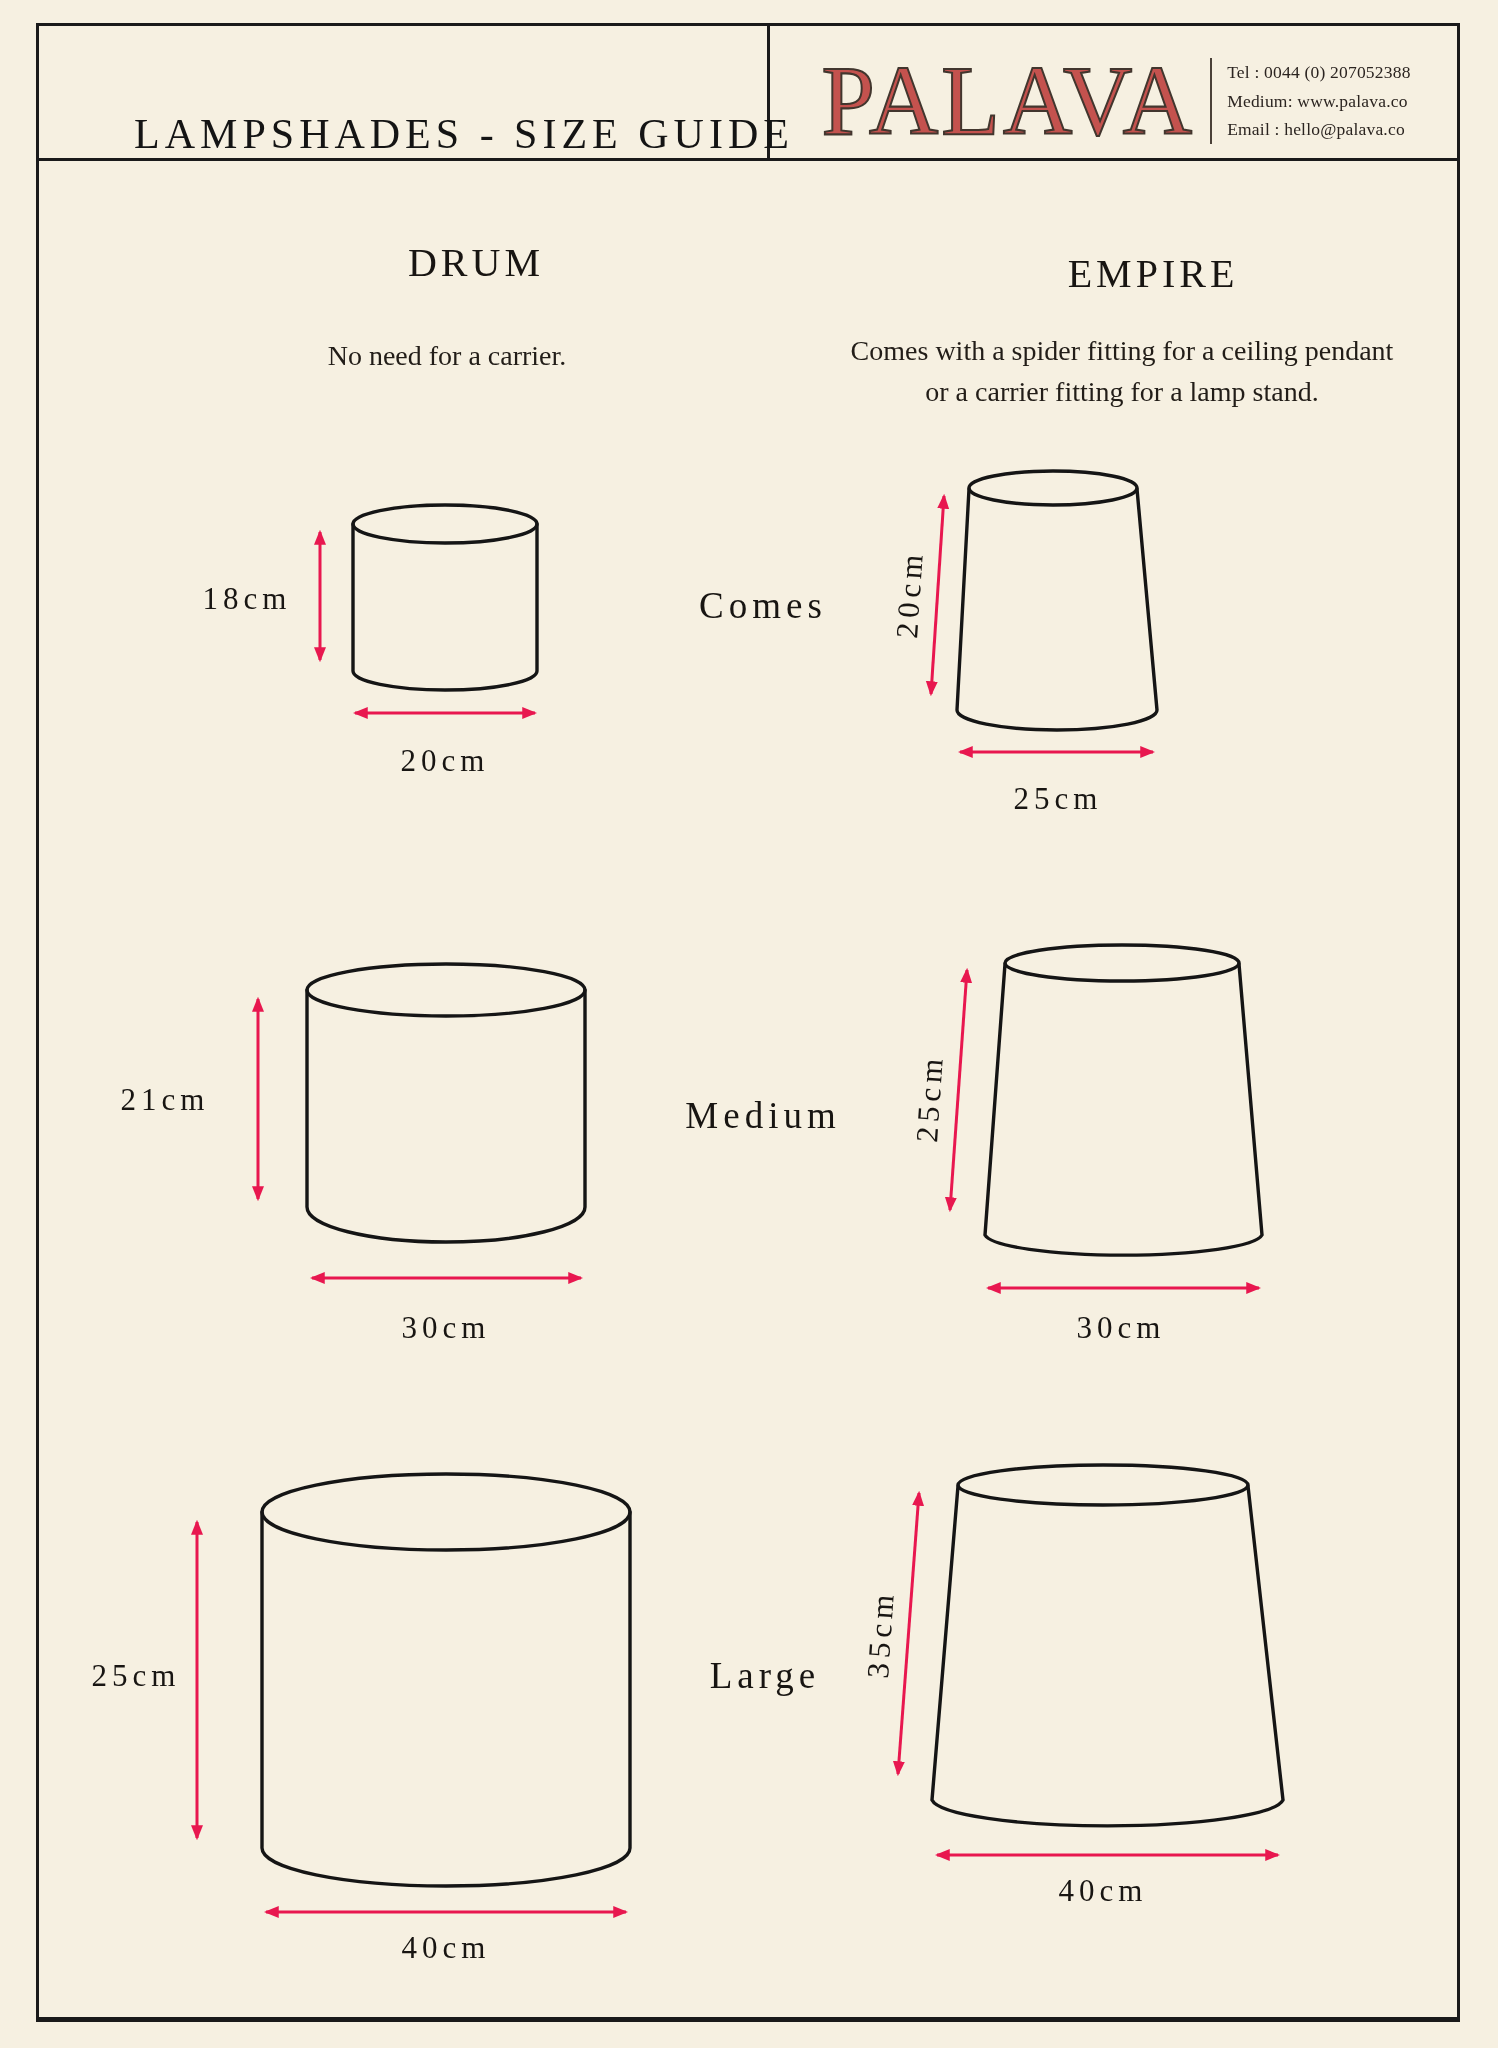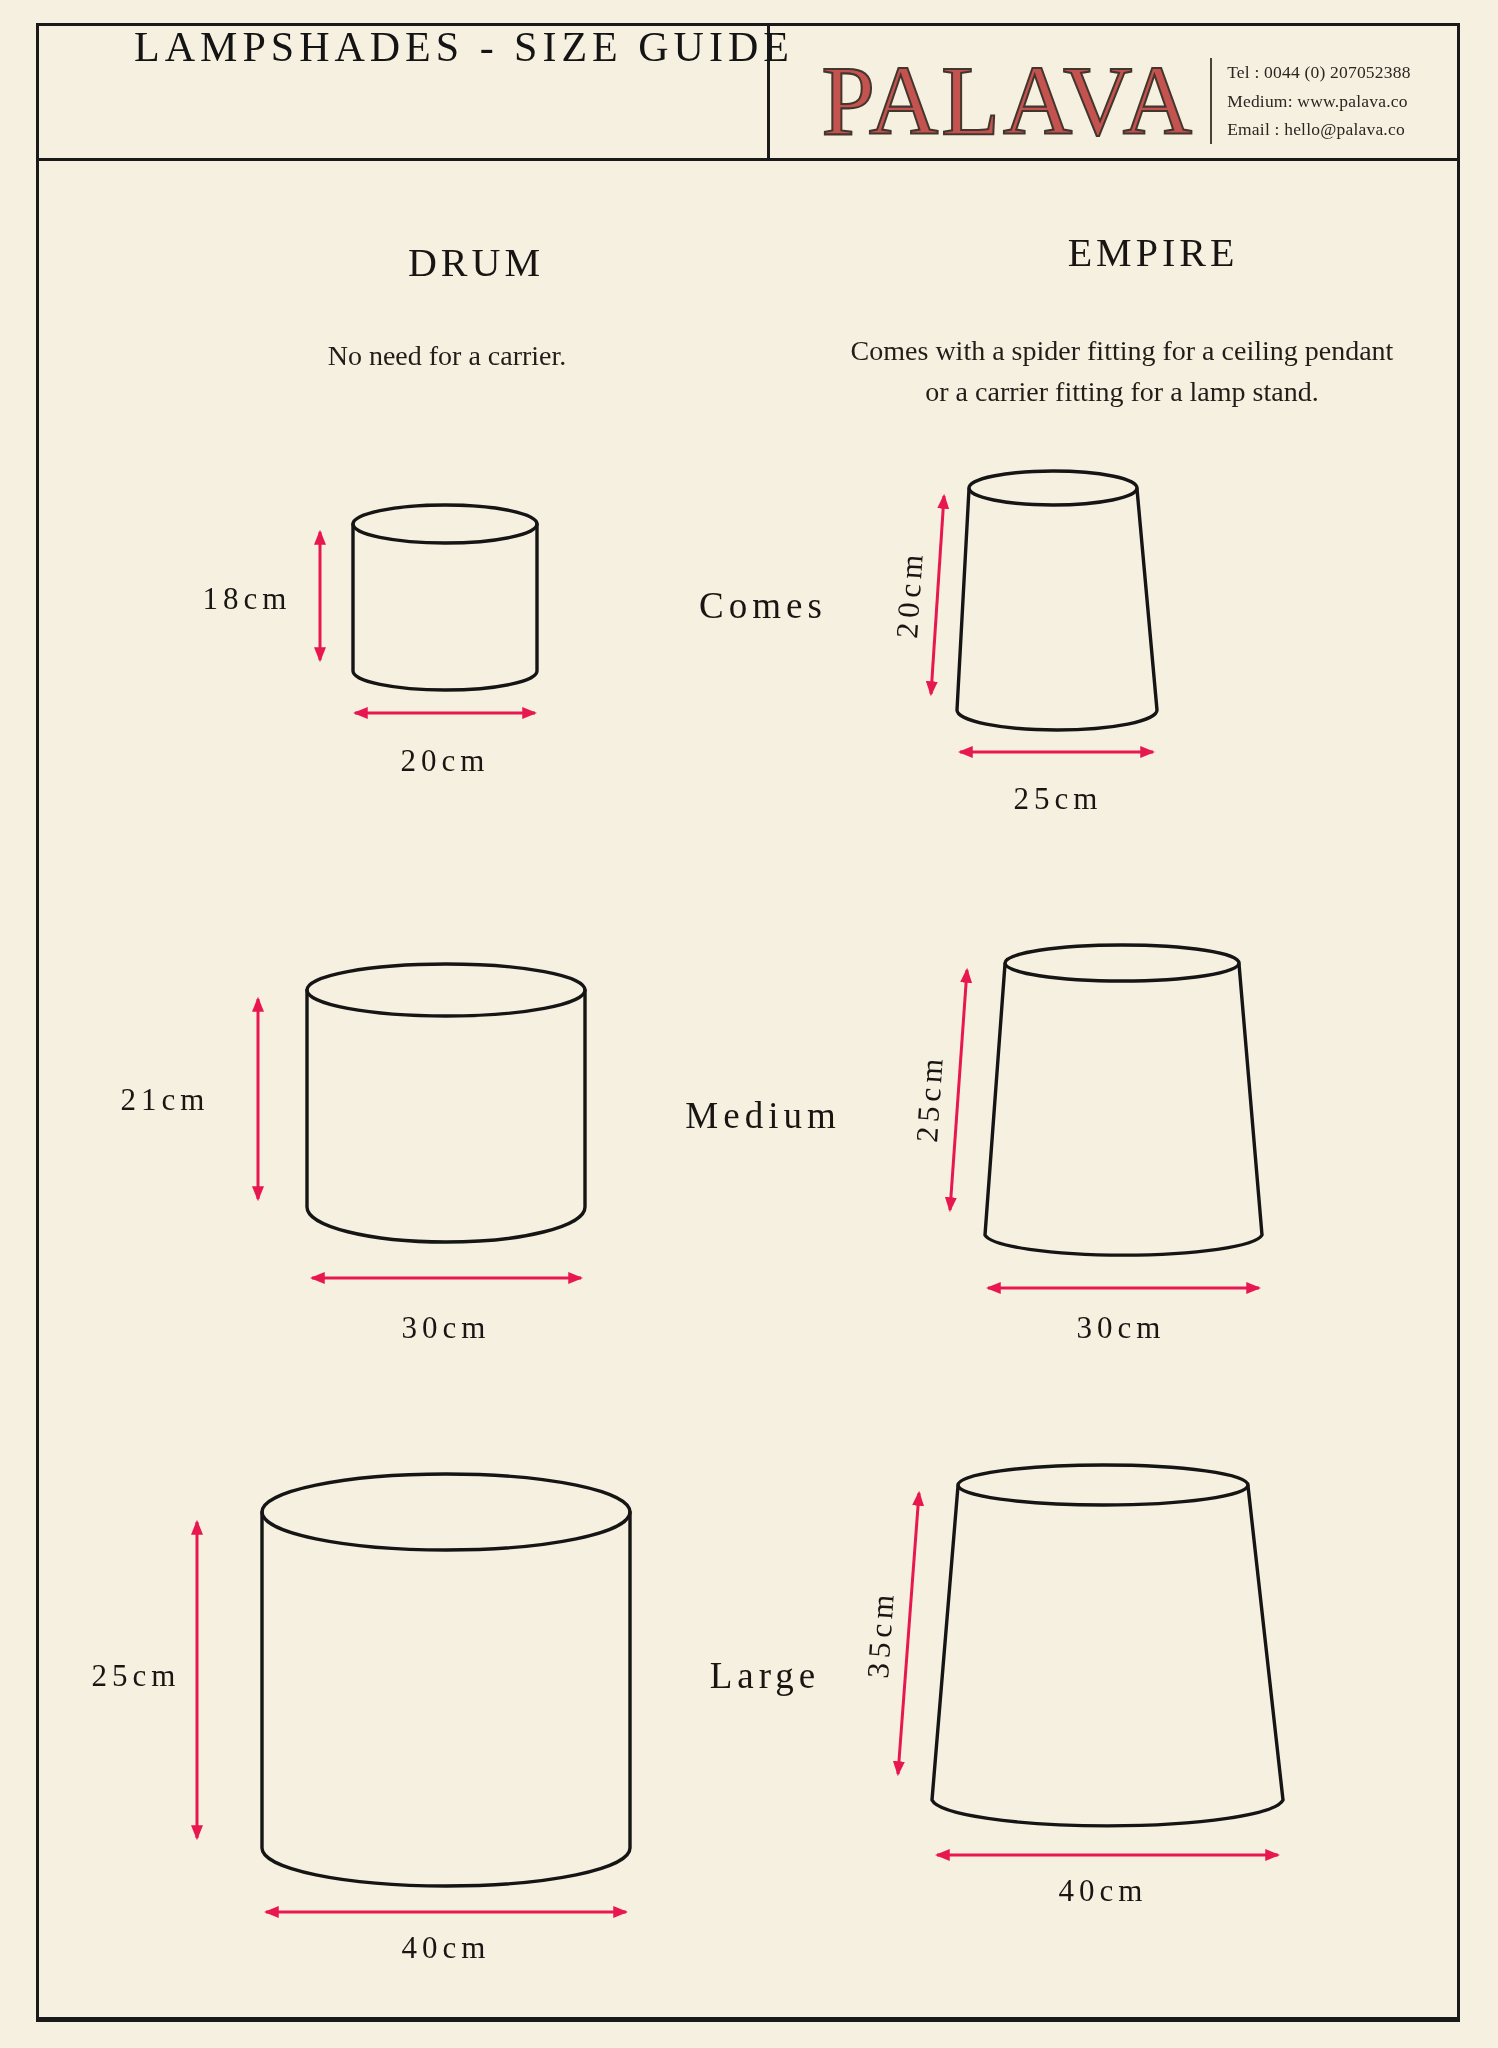--- a/index.html
+++ b/index.html
@@ -8,21 +8,21 @@
     font-family:"Liberation Serif","DejaVu Serif",serif;color:#1f1b16;overflow:hidden;
   }
   
   .frame{position:absolute;left:36px;top:23px;width:1424px;height:1999px;
          border:3px solid #1a1a1a;border-bottom-width:5px;box-sizing:border-box;}
   .header-rule{position:absolute;left:36px;top:158px;width:1424px;height:3px;background:#1a1a1a;}
   .header-divider{position:absolute;left:767px;top:23px;width:3px;height:138px;background:#1a1a1a;}
 
   
   .title-cell{position:absolute;left:36px;top:23px;width:856px;height:135px;
-              display:flex;align-items:flex-start;justify-content:center;}
+              display:flex;align-items:flex-end;justify-content:center;}
   .page-title{font-size:42px;letter-spacing:5px;color:#141414;white-space:nowrap;}
   .brand-cell{position:absolute;left:772px;top:23px;width:688px;height:156px;
               display:flex;align-items:center;justify-content:center;gap:15px;}
   .brand-logo{font-size:96px;line-height:1;letter-spacing:3px;color:#c4524e;
               -webkit-text-stroke:2px #42362e;transform:scaleY(1.04);white-space:nowrap;}
   .contact-divider{width:2px;height:86px;background:#4a4138;}
   .contact{display:flex;flex-direction:column;justify-content:center;
            font-size:17.5px;line-height:1.62;color:#2b2line4;color:#2b2420;letter-spacing:.2px;white-space:nowrap;}
 
   
@@ -53,21 +53,21 @@
     <div class="brand-logo">PALAVA</div>
     <div class="contact-divider"></div>
     <div class="contact">
       <div>Tel :  0044 (0) 207052388</div>
       <div>Medium:  www.palava.co</div>
       <div>Email :  hello@palava.co</div>
     </div>
   </div>
 
   <div class="lbl col-header" style="left:445px;top:262px;">DRUM</div>
-  <div class="lbl col-header" style="left:1122px;top:252px;">EMPIRE</div>
+  <div class="lbl col-header" style="left:1122px;top:273px;">EMPIRE</div>
   <div class="lbl col-note" style="left:447px;top:356px;">No need for a carrier.</div>
   <div class="lbl col-note" style="left:1122px;top:372px;">
     <div>Comes with a spider fitting  for a ceiling pendant</div>
     <div>or a carrier fitting  for a lamp stand.</div>
   </div>
 
   <div class="lbl size-label" style="left:763px;top:605px;">Comes</div>
   <div class="lbl size-label" style="left:763px;top:1115px;">Medium</div>
   <div class="lbl size-label" style="left:765px;top:1675px;">Large</div>
 

